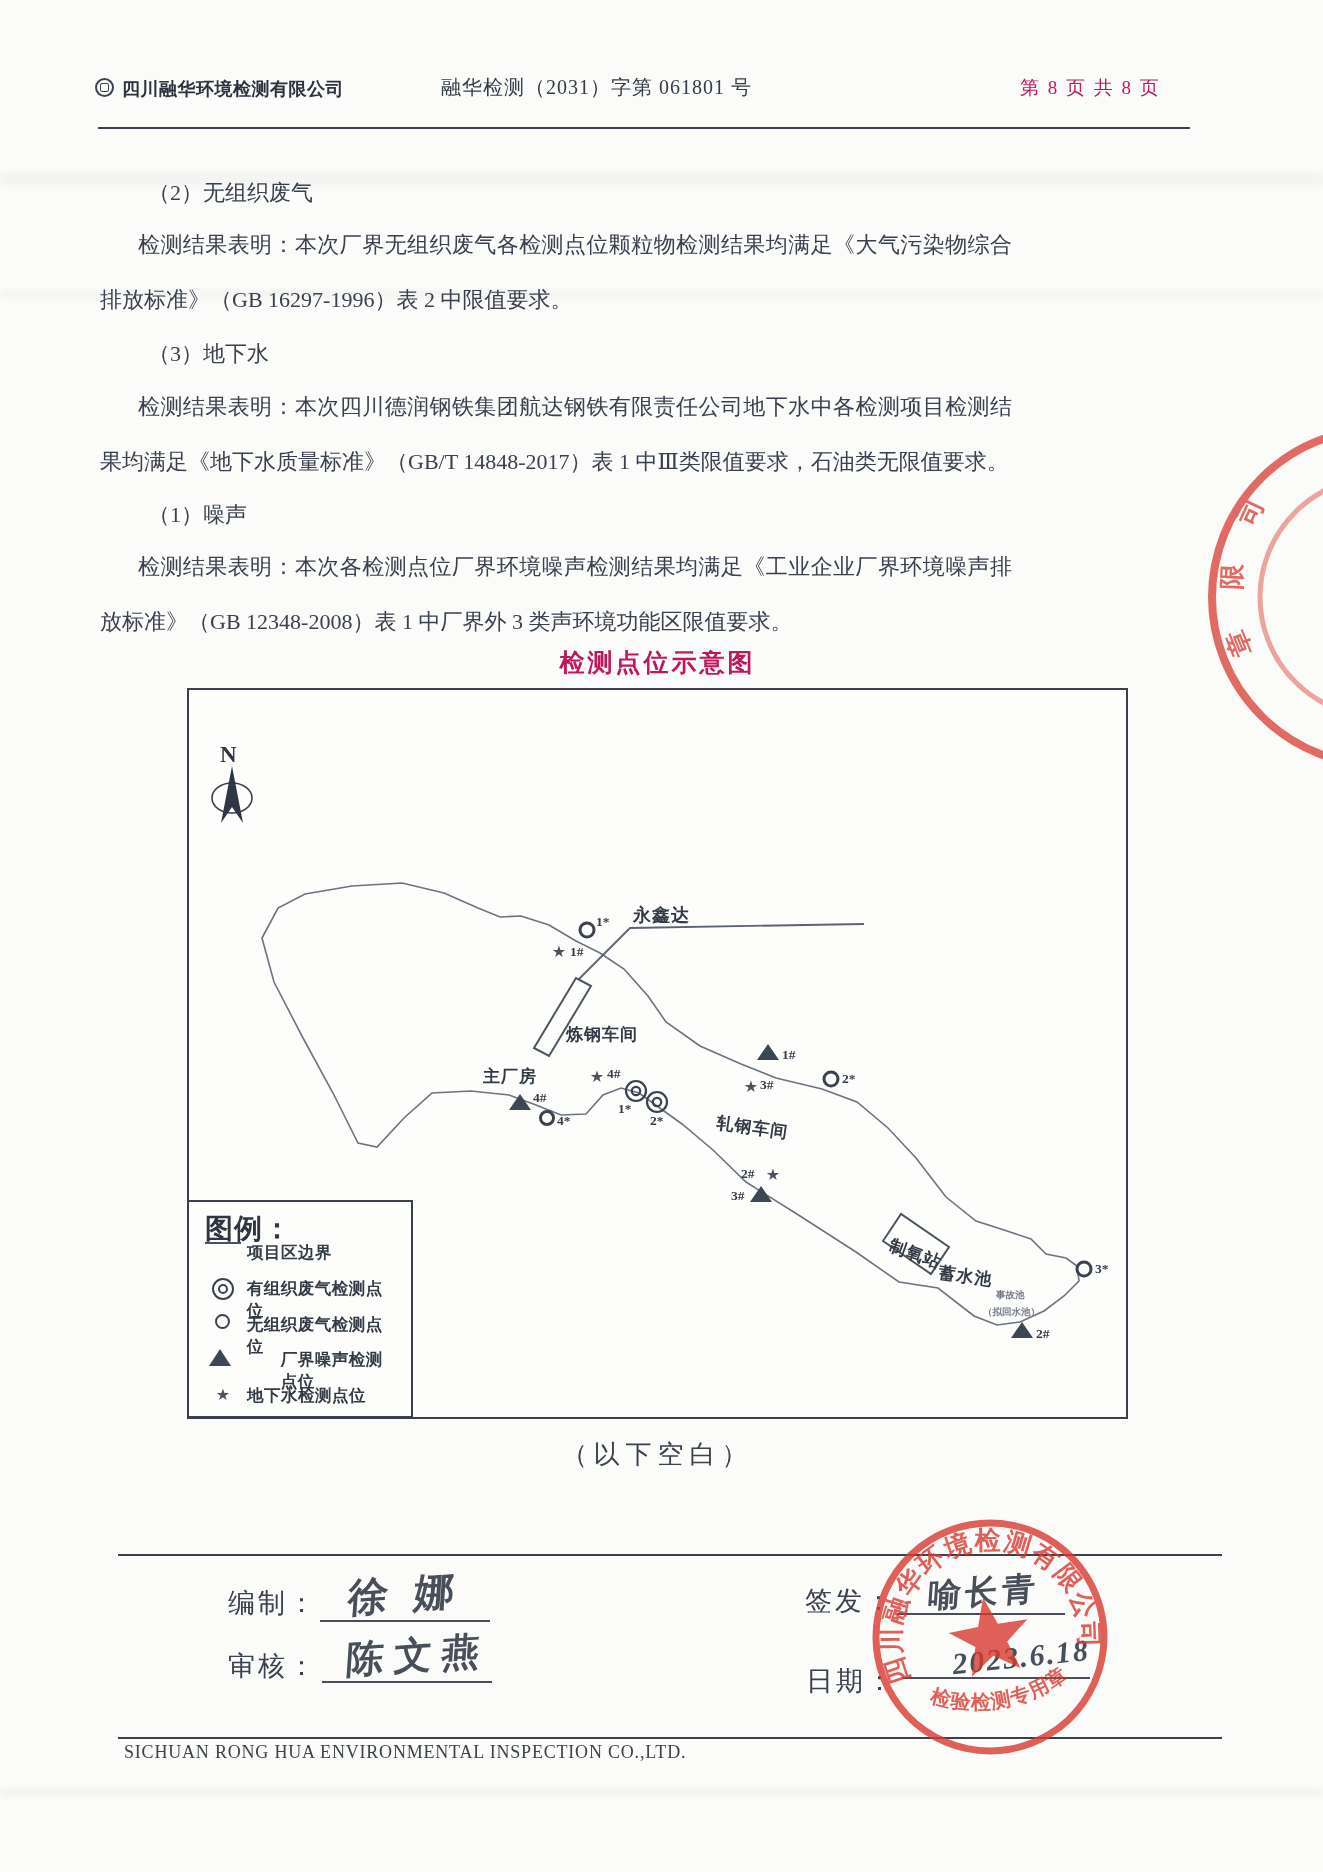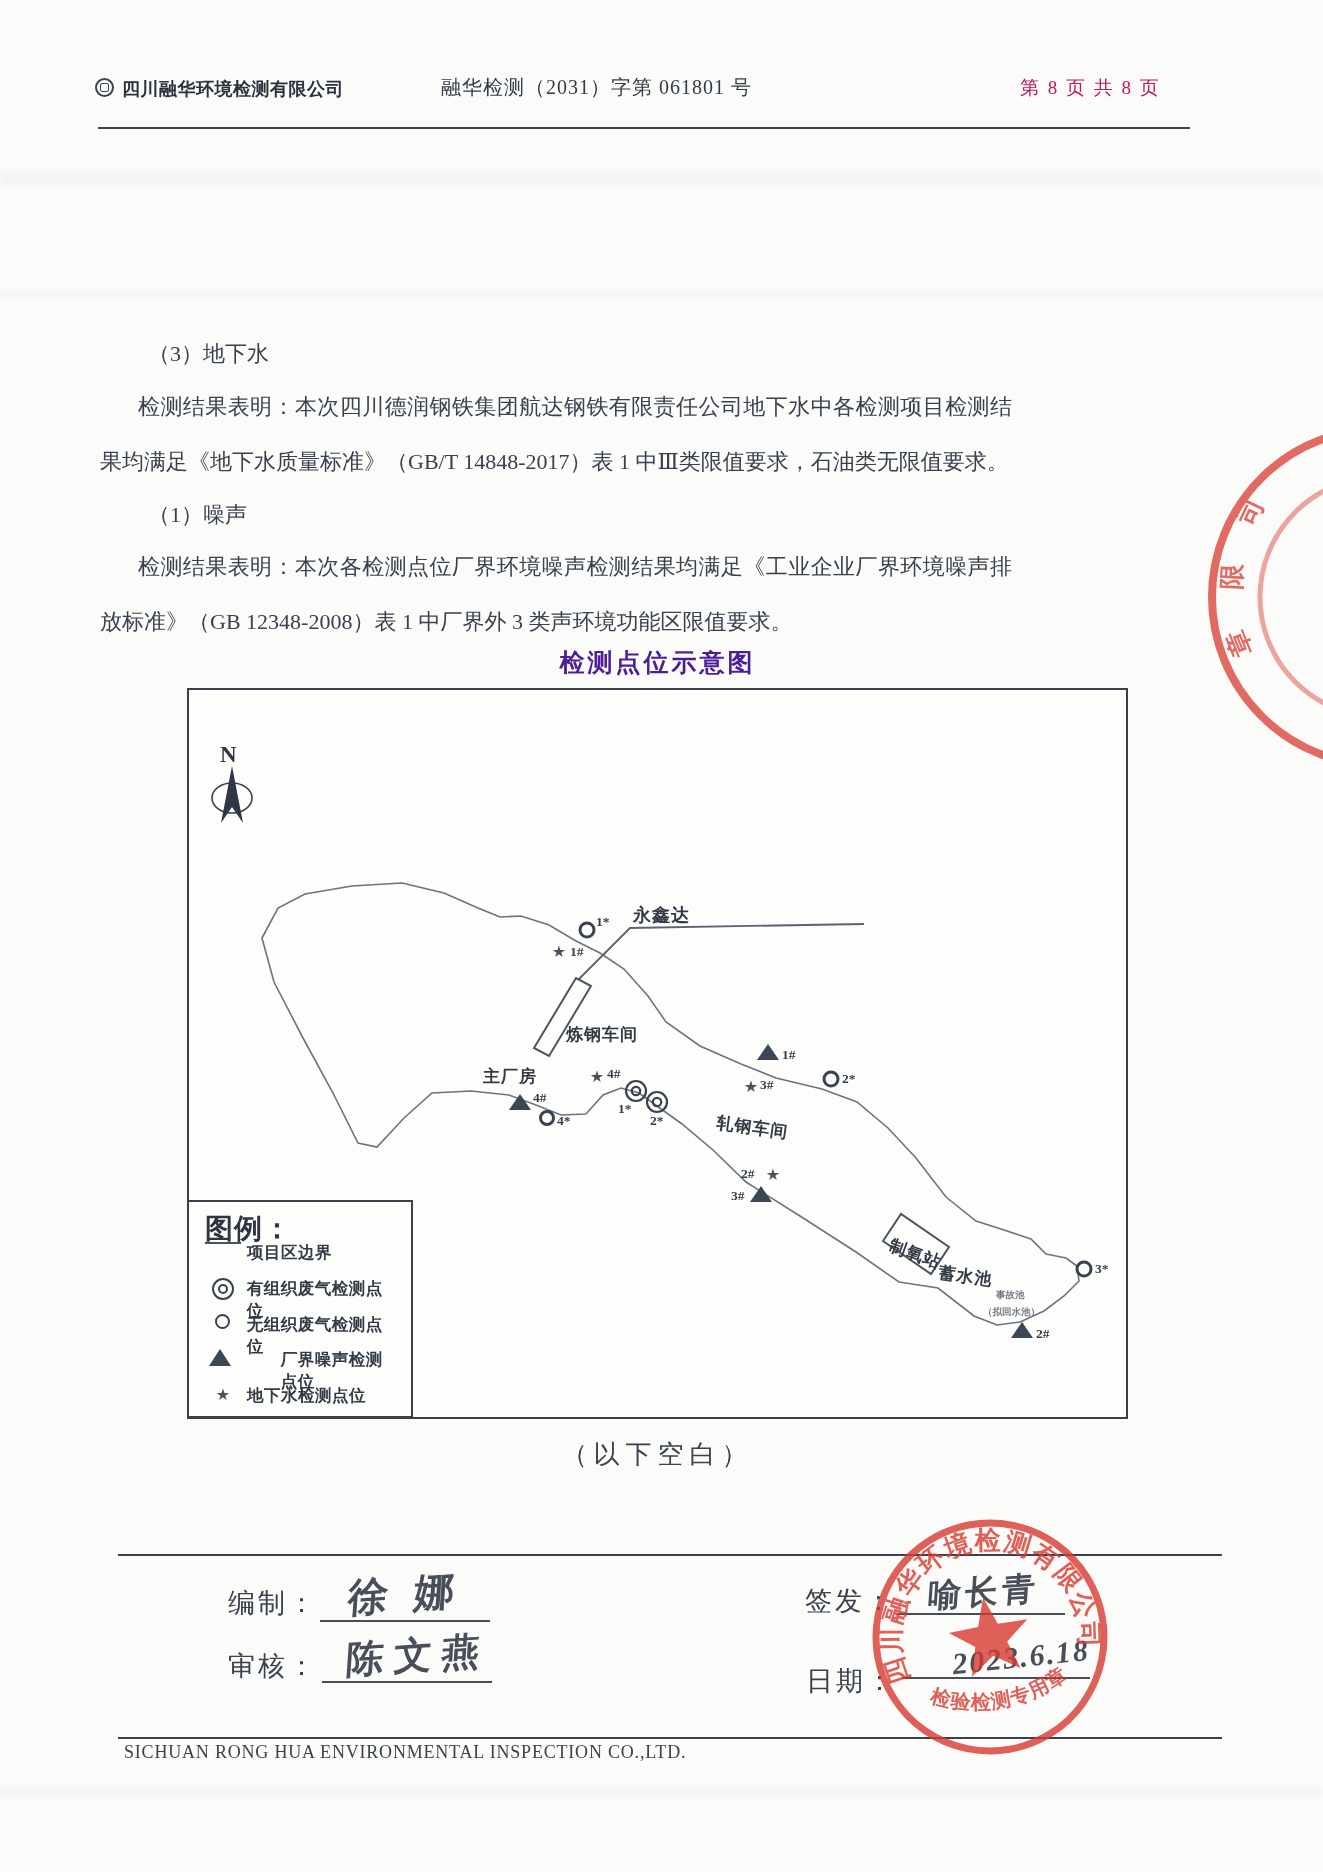--- a/index.html
+++ b/index.html
@@ -11,21 +11,21 @@
   .hdr-company{position:absolute;left:122px;top:77px;font-family:"Liberation Sans","DejaVu Sans",sans-serif;
                font-size:18px;font-weight:700;color:#2b323e;letter-spacing:0.5px;}
   .hdr-doc{position:absolute;left:441px;top:74px;font-size:20px;color:#333b47;letter-spacing:1px;}
   .hdr-page{position:absolute;left:1020px;top:75px;font-size:19px;color:#be185d;letter-spacing:2px;}
   .rule{position:absolute;border-top:2.5px solid #3a414d;}
   
   .hx{position:absolute;left:100px;width:912px;font-size:22px;line-height:24px;text-indent:48px;color:#39414f;}
   .para{position:absolute;left:100px;width:912px;font-size:22px;line-height:55px;text-align:justify;
         text-indent:38px;color:#39414f;}
   .map-title{position:absolute;left:187px;top:646px;width:941px;text-align:center;font-size:25px;
-             font-weight:700;letter-spacing:3px;color:#4c1d95;}
+             font-weight:700;letter-spacing:3px;color:#be185d;}
   .below-blank{position:absolute;left:187px;top:1437px;width:941px;text-align:center;font-size:26px;
                letter-spacing:6px;color:#3a4250;}
   
   .map-box{position:absolute;left:187px;top:688px;width:941px;height:731px;border:2.5px solid #39404c;box-sizing:border-box;background:#fdfdfc;}
   .map-box svg{position:absolute;left:-2.5px;top:-2.5px;}
   .bnd{fill:none;stroke:#6b7380;stroke-width:1.6;}
   .road{fill:none;stroke:#5a6370;stroke-width:1.8;}
   .bld{fill:#fdfdfc;stroke:#4a5560;stroke-width:2;}
   .map-lbl{font-family:"Liberation Serif","DejaVu Serif",serif;font-size:17px;font-weight:700;fill:#323a46;letter-spacing:1px;}
   .mlabel{font-family:"Liberation Serif","DejaVu Serif",serif;font-size:13.5px;font-weight:700;fill:#333c48;}
@@ -69,20 +69,22 @@
   <div class="streak" style="top:172px;height:14px;"></div>
   <div class="streak" style="top:290px;height:8px;"></div>
   <div class="streak" style="top:1788px;height:9px;"></div>
 
   <span class="logo"></span>
   <span class="hdr-company">四川融华环境检测有限公司</span>
   <span class="hdr-doc">融华检测（2031）字第 061801 号</span>
   <span class="hdr-page">第 8 页 共 8 页</span>
   <div class="rule" style="left:98px;top:127px;width:1092px;"></div>
 
+  <div class="hx" style="top:181px;">（2）无组织废气</div>
+  <div class="para" style="top:217px;">检测结果表明：本次厂界无组织废气各检测点位颗粒物检测结果均满足《大气污染物综合排放标准》（GB 16297-1996）表 2 中限值要求。</div>
   <div class="hx" style="top:342px;">（3）地下水</div>
   <div class="para" style="top:379px;">检测结果表明：本次四川德润钢铁集团航达钢铁有限责任公司地下水中各检测项目检测结果均满足《地下水质量标准》（GB/T 14848-2017）表 1 中Ⅲ类限值要求，石油类无限值要求。</div>
   <div class="hx" style="top:503px;">（1）噪声</div>
   <div class="para" style="top:539px;">检测结果表明：本次各检测点位厂界环境噪声检测结果均满足《工业企业厂界环境噪声排放标准》（GB 12348-2008）表 1 中厂界外 3 类声环境功能区限值要求。</div>
 
   <div class="map-title">检测点位示意图</div>
 
   <div class="map-box">
     <svg width="941" height="731" viewBox="187 688 941 731">
 

